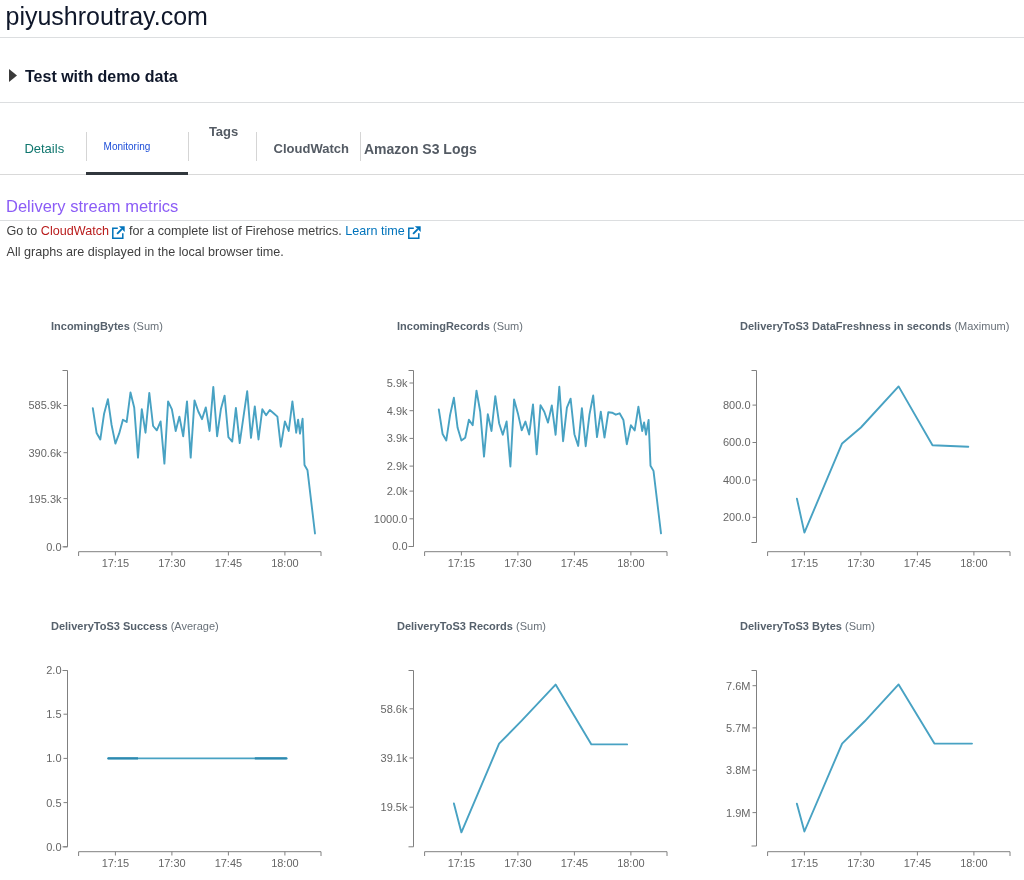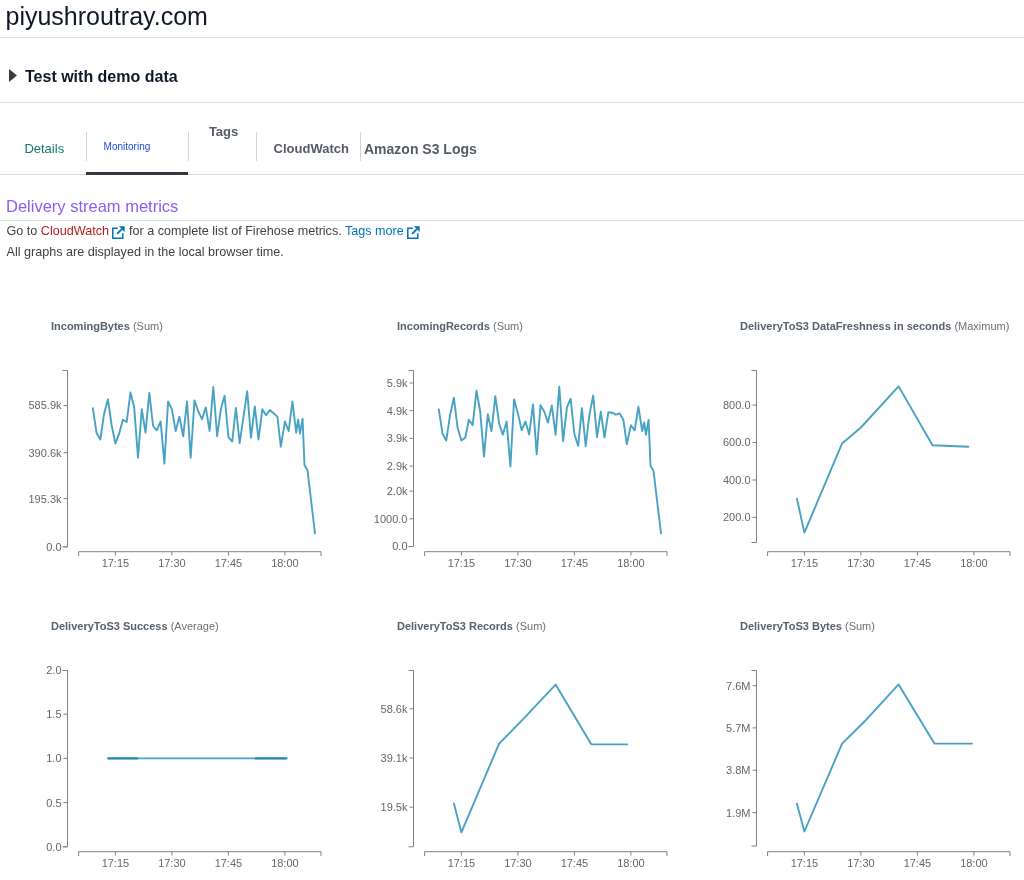--- a/index.html
+++ b/index.html
@@ -26,21 +26,21 @@
 <div class="abs" style="left:360px;top:132px;width:1px;height:29px;background:#d5d5d5"></div>
 <div class="hline" style="top:173.5px;background:#d9d9d9"></div>
 <div class="abs" style="left:86px;top:172px;width:102px;height:2.6px;background:#31373d"></div>
 
 <div class="abs" style="left:6px;top:196.5px;font-size:16.5px;color:#8b5cf6">Delivery stream metrics</div>
 <div class="hline" style="top:219.5px"></div>
 <div class="abs" style="left:6.5px;top:221.2px;font-size:12.6px;color:#3f3f3f;line-height:21px;width:900px">Go to <span style="color:#b91c1c">CloudWatch</span> <svg width="13" height="13" viewBox="0 0 13 13" style="vertical-align:-4px">
       <path d="M10.8,7.2 V12.2 H0.8 V2.2 H5.8" fill="none" stroke="#0073bb" stroke-width="1.5"></path>
       <polygon points="6.9,0.3 12.7,0.3 12.7,6.1" fill="#0073bb"></polygon>
       <path d="M5.1,7.9 L9.8,3.2" stroke="#0073bb" stroke-width="1.9"></path>
-    </svg> for a complete list of Firehose metrics. <span style="color:#0073bb">Tags more</span> <svg width="13" height="13" viewBox="0 0 13 13" style="vertical-align:-4px">
+    </svg> for a complete list of Firehose metrics. <span style="color:#0073bb">Learn time</span> <svg width="13" height="13" viewBox="0 0 13 13" style="vertical-align:-4px">
       <path d="M10.8,7.2 V12.2 H0.8 V2.2 H5.8" fill="none" stroke="#0073bb" stroke-width="1.5"></path>
       <polygon points="6.9,0.3 12.7,0.3 12.7,6.1" fill="#0073bb"></polygon>
       <path d="M5.1,7.9 L9.8,3.2" stroke="#0073bb" stroke-width="1.9"></path>
     </svg><br>All graphs are displayed in the local browser time.</div>
 
 <svg width="335" height="290" style="position:absolute;left:7px;top:290px">
 <text x="44" y="39.5" font-family="Liberation Sans, sans-serif" font-size="11px" fill="#56616c"><tspan font-weight="bold">IncomingBytes</tspan><tspan font-weight="normal" fill="#687078"> (Sum)</tspan></text>
 <path d="M55.5,80.5 H60.5 V256.8 H55.5" fill="none" stroke="#808080" stroke-width="1"></path>
 <path d="M56.5,115.5 H60.5" stroke="#808080" stroke-width="1"></path>
 <text x="54.5" y="119.4" text-anchor="end" font-family="Liberation Sans, sans-serif" font-size="11px" fill="#666666">585.9k</text>

